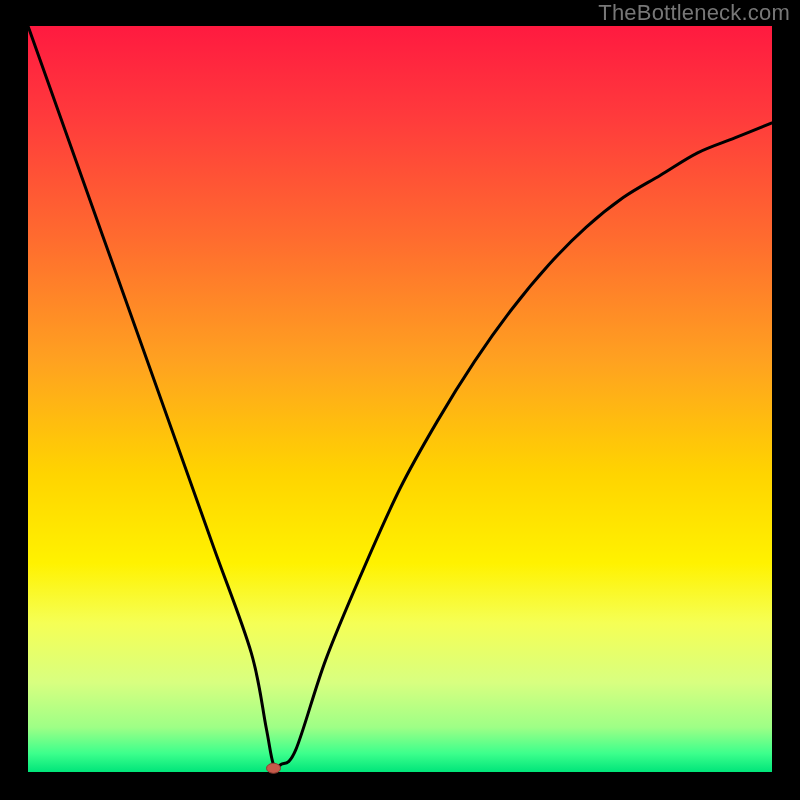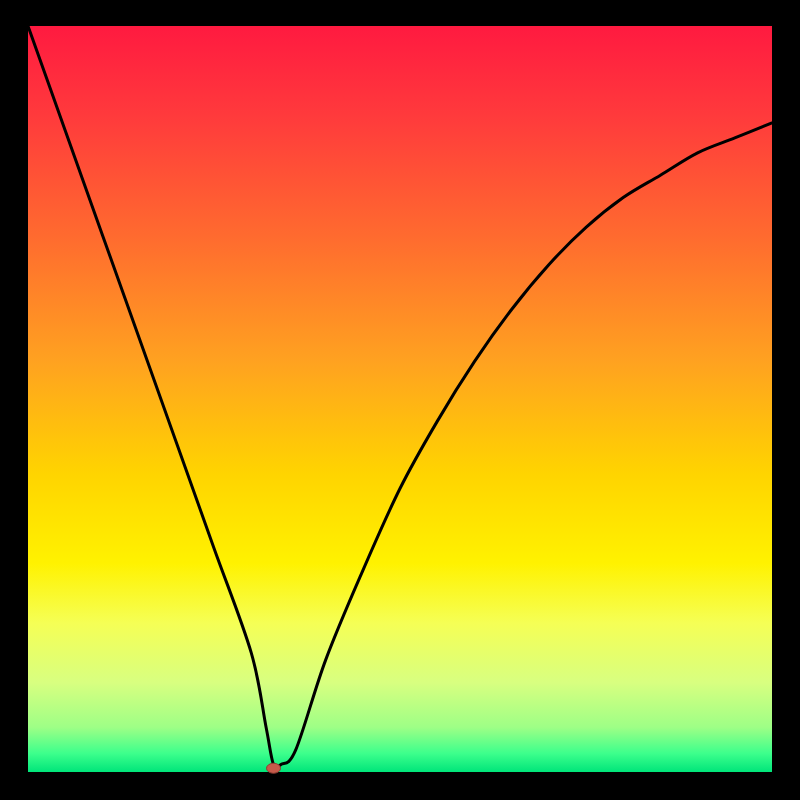--- a/index.html
+++ b/index.html
@@ -26,20 +26,21 @@
     letter-spacing: 0.2px;
   }
   svg {
     display: block;
   }
 </style>
 </head>
 <body>
 
 <div class="frame">
+  <div class="watermark">TheBottleneck.com</div>
   <svg id="chart-svg" width="800" height="800" viewBox="0 0 800 800">
     <defs>
       <linearGradient id="bg-grad" x1="0" y1="0" x2="0" y2="1">
           <stop offset="0%" stop-color="#ff1a40"></stop>
           <stop offset="12%" stop-color="#ff3a3c"></stop>
           <stop offset="28.000000000000004%" stop-color="#ff6a2f"></stop>
           <stop offset="45%" stop-color="#ffa220"></stop>
           <stop offset="60%" stop-color="#ffd400"></stop>
           <stop offset="72%" stop-color="#fff200"></stop>
           <stop offset="80%" stop-color="#f5ff55"></stop>

